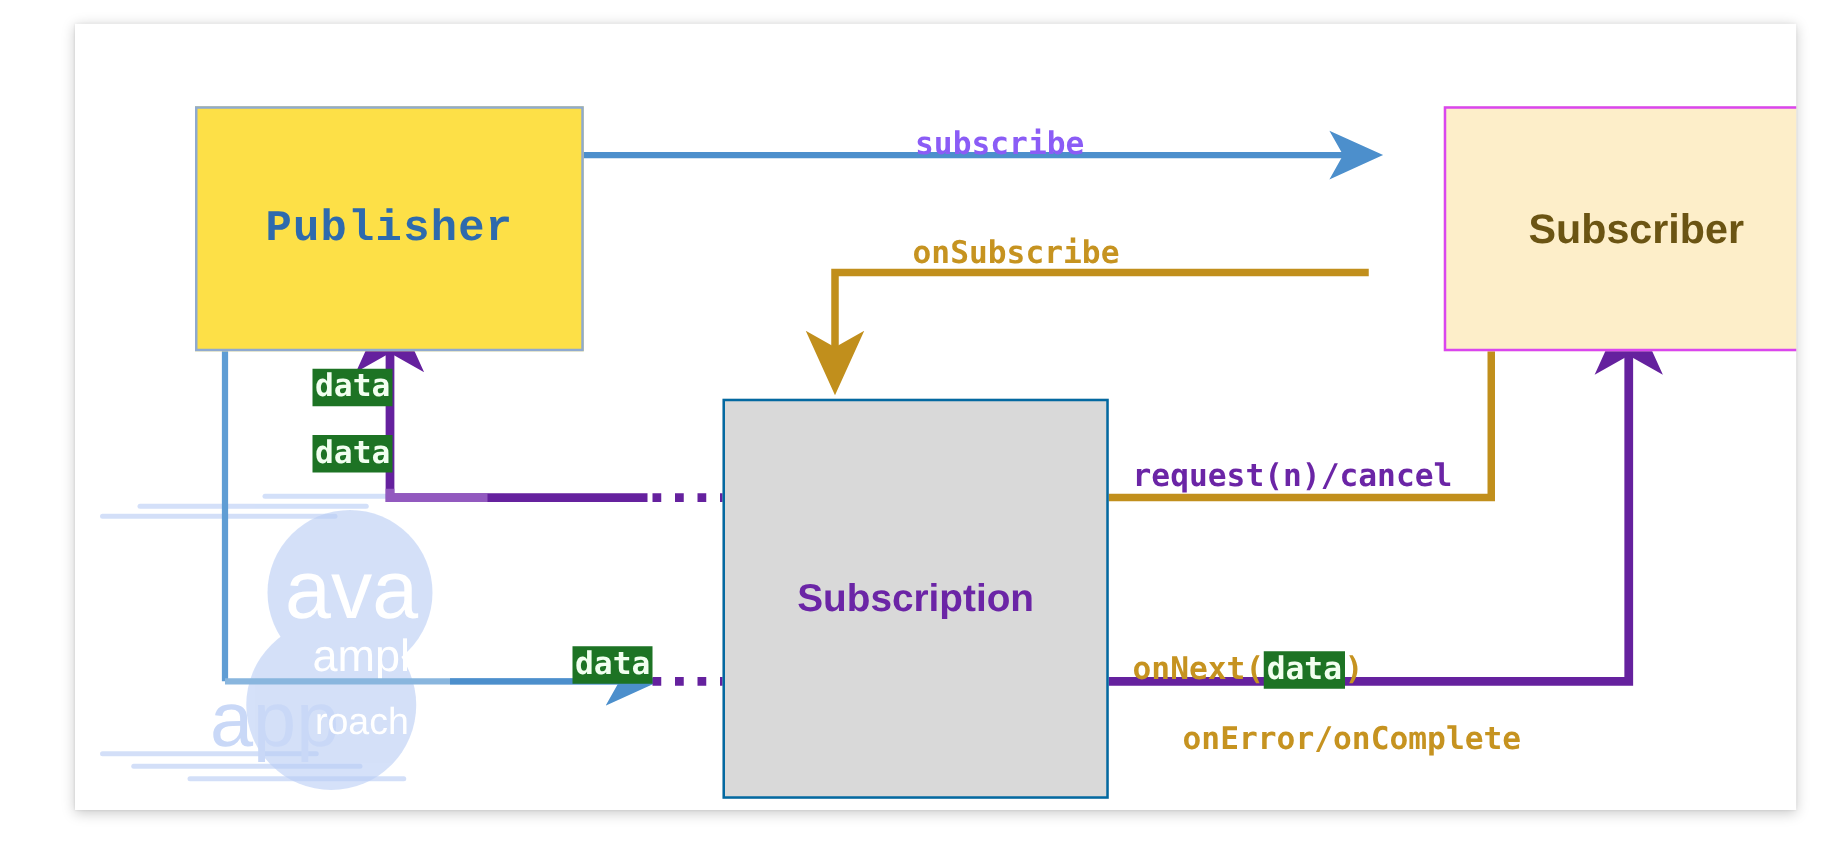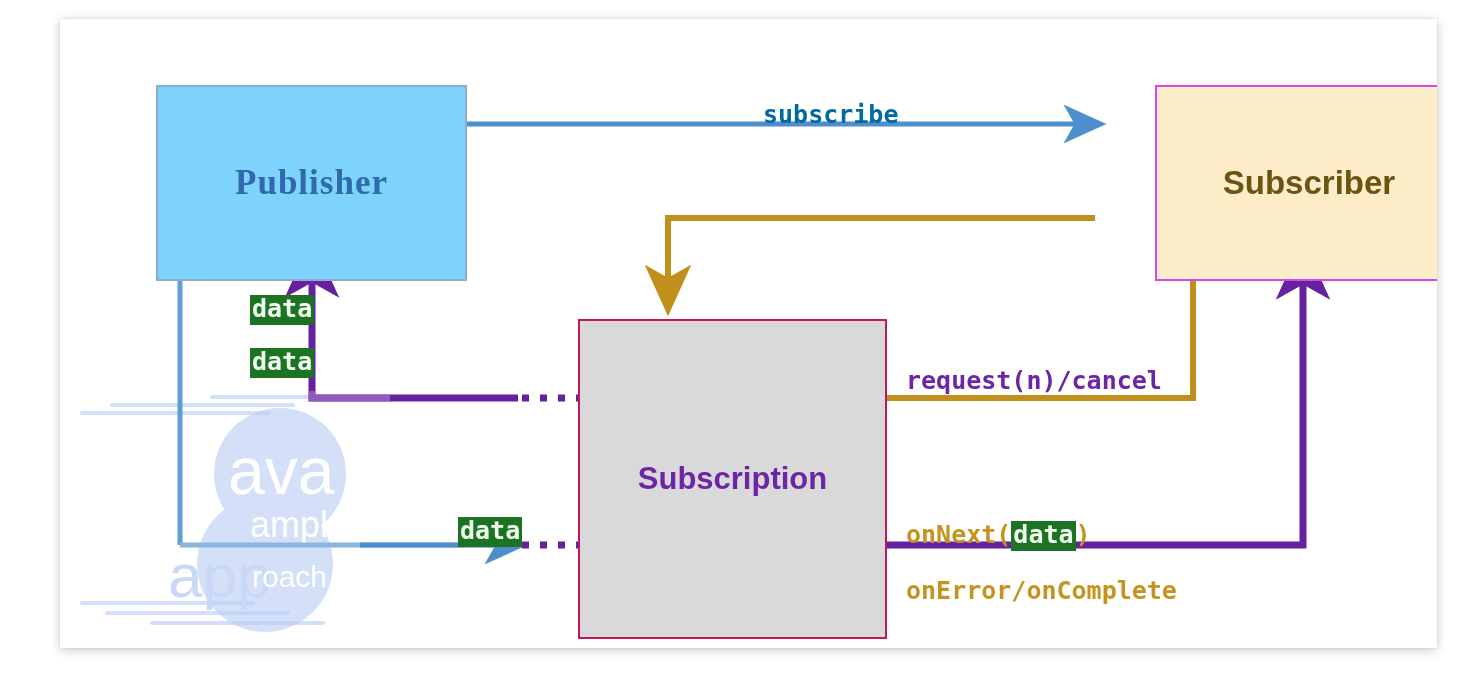--- a/index.html
+++ b/index.html
@@ -45,60 +45,60 @@
   .node {
     position: absolute;
     box-sizing: border-box;
     display: flex;
     align-items: center;
     justify-content: center;
     text-align: center;
   }
   .node-publisher {
     left: 96px; top: 66px; width: 311px; height: 196px;
-    background: #7dd3fc;
+    background: #fde047;
     border: 2px solid #8faad0;
     color: #2e6aad;
-    font-family: Liberation Serif, serif;
+    font-family: Liberation Mono, monospace;
     font-weight: bold;
     font-size: 35px;
     letter-spacing: 1px;
   }
   .node-subscriber {
     left: 1095px; top: 66px; width: 308px; height: 196px;
     background: #fdeec9;
     border: 2px solid #d946ef;
     color: #6b5413;
     font-family: "Liberation Sans", sans-serif;
     font-weight: bold;
     font-size: 33px;
   }
   .node-subscription {
     left: 518px; top: 300px; width: 309px; height: 320px;
     background: #d9d9d9;
-    border: 2px solid #be185d;
+    border: 2px solid #0369a1;
     color: #6b25a6;
     font-family: "Liberation Sans", sans-serif;
     font-weight: bold;
     font-size: 31px;
   }
   
   .lbl {
     position: absolute;
     font-family: "DejaVu Sans Mono", "Liberation Mono", monospace;
     font-weight: bold;
     white-space: nowrap;
     font-size: 25px;
     line-height: 1;
   }
-  .lbl-subscribe   { left: 703px;  top: 83px;  color: #0369a1; }
+  .lbl-subscribe   { left: 672px;  top: 83px;  color: #8b5cf6; }
   .lbl-onsubscribe { left: 670px;  top: 170px; color: #c69320; }
   .lbl-request     { left: 846px;  top: 349px; color: #6b25a6; }
   .lbl-onnext      { left: 846px;  top: 502px; color: #c69320; }
-  .lbl-oncomplete  { left: 846px;  top: 559px; color: #c69320; }
+  .lbl-oncomplete  { left: 886px;  top: 559px; color: #c69320; }
 
   
   .data-badge {
     display: inline-block;
     background: #1d7324;
     color: #f2fff0;
     font-family: "DejaVu Sans Mono", "Liberation Mono", monospace;
     font-weight: bold;
     font-size: 25px;
     line-height: 1.05;
@@ -177,20 +177,21 @@
       <div class="node node-subscriber">
         <span>Subscriber</span>
       </div>
 
       <div class="node node-subscription">
         <span>Subscription</span>
       </div>
 
       <div class="lbl lbl-subscribe">subscribe</div>
 
+      <div class="lbl lbl-onsubscribe">onSubscribe</div>
 
       <div class="lbl lbl-request">request(n)/cancel</div>
 
       <div class="lbl lbl-onnext">
         <span class="paren">onNext(</span><span class="data-badge">data</span><span class="paren">)</span>
       </div>
 
       <div class="lbl lbl-oncomplete">onError/onComplete</div>
 
       <span class="data-badge badge-abs badge-1">data</span>

